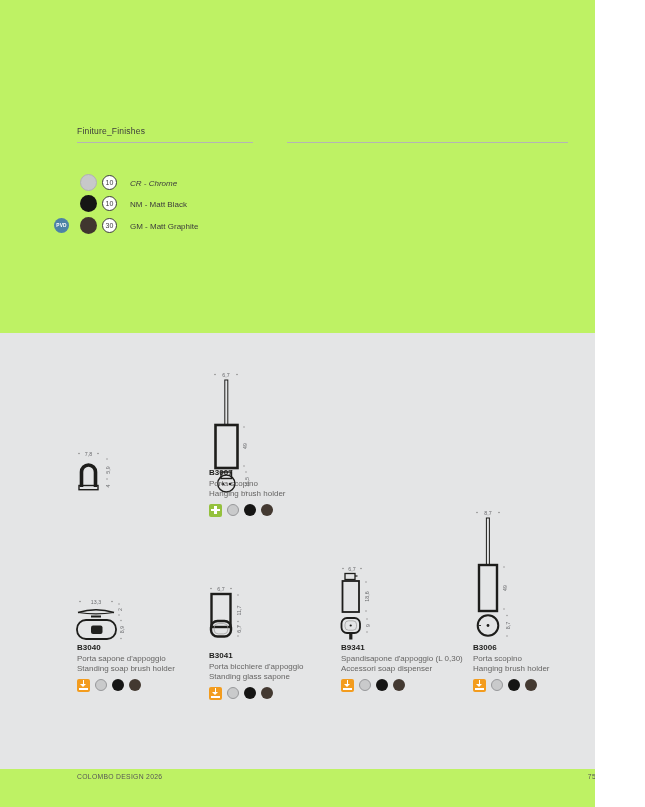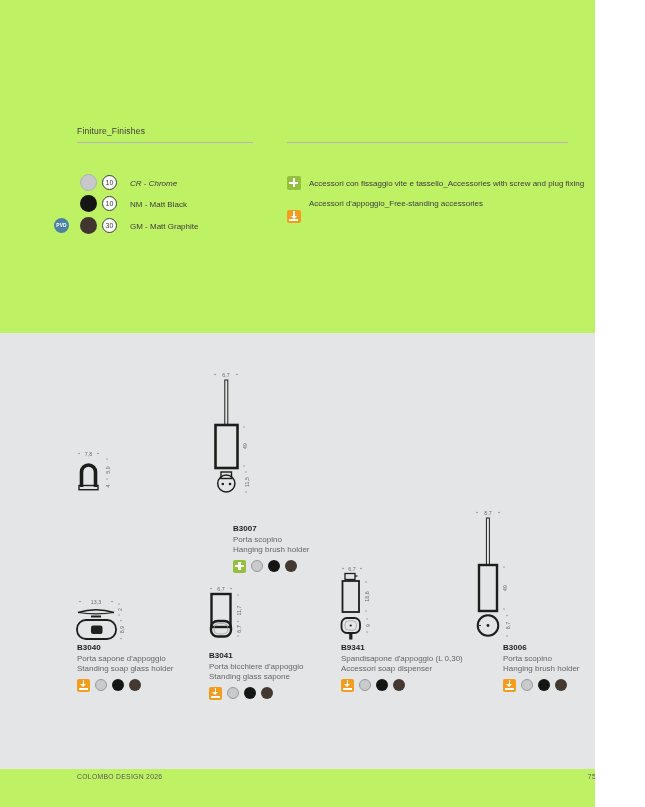--- a/index.html
+++ b/index.html
@@ -78,34 +78,20 @@
     <div class="abs legend-label" style="left:130px;top:200px;">NM - Matt Black</div>
 
     <div class="abs pvd-badge" style="left:54px;top:218px;">PVD</div>
     <div class="abs swatch gm" style="left:80px;top:217px;"></div>
     <div class="abs count-circle" style="left:102px;top:218px;">
         <span>30</span>
       </div>
     <div class="abs legend-label" style="left:130px;top:222px;">GM - Matt Graphite</div>
   </div>
 
-  <div>
-    <div class="abs ticon lg green" style="left:287px;top:176px;">
-      <div class="ph"></div>
-        <div class="pv"></div>
-    </div>
-    <div class="abs legend-label" style="left:309px;top:179px;">Accessori con fissaggio vite e tassello_Accessories with screw and plug fixing</div>
-
-    <div class="abs ticon lg orange" style="left:287px;top:196px;">
-      <div class="stem"></div>
-        <div class="tri"></div>
-        <div class="base"></div>
-    </div>
-    <div class="abs legend-label" style="left:309px;top:199px;">Accessori d'appoggio_Free-standing accessories</div>
-  </div>
 
   <div id="panel" class="abs"></div>
 
   <svg class="abs" style="left:70px;top:448px;" width="46" height="44" viewBox="0 0 46 44">
     <circle class="tick" cx="9" cy="5.5" r="0.8"></circle>
       <circle class="tick" cx="28" cy="5.5" r="0.8"></circle>
     <text class="dimtxt" x="18.5" y="7.8" text-anchor="middle">7,8</text>
     <path class="oline" d="M11.5 39 v-15 a7 7 0 0 1 14 0 v15" stroke-width="3.6"></path>
     <rect class="oline" x="9" y="37.5" width="19" height="4.2" stroke-width="1.4"></rect>
     <circle class="tick" cx="37" cy="11" r="0.7"></circle>
@@ -194,39 +180,39 @@
     <text class="dimtxt" transform="translate(41,81) rotate(-90)" text-anchor="middle">49</text>
     <circle class="oline" cx="22" cy="118.5" r="10.3" stroke-width="2"></circle>
     <circle cx="22" cy="118.5" r="1.4" fill="#1d1d1b"></circle>
     <path class="oline" d="M12.5 118.5 h2.5" stroke-width="0.9"></path>
     <circle class="tick" cx="41" cy="108.5" r="0.7"></circle>
       <circle class="tick" cx="41" cy="129" r="0.7"></circle>
     <text class="dimtxt" transform="translate(44,118.5) rotate(-90)" text-anchor="middle">8,7</text>
   </svg>
 
 
-  <div class="abs pcard" style="left:209px;top:524px;margin-left:24px;">
+  <div class="abs pcard" style="left:209px;top:468px;">
     <div class="pcode">B3007</div>
     <div class="pname">Porta scopino</div>
     <div class="pname">Hanging brush holder</div>
     <div class="dots">
       <div class="ticon sm green">
           <div class="ph"></div>
           <div class="pv"></div>
         </div>
       <div class="dot cr"></div>
       <div class="dot nm"></div>
       <div class="dot gm"></div>
     </div>
   </div>
 
   <div class="abs pcard" style="left:77px;top:643px;">
     <div class="pcode">B3040</div>
     <div class="pname">Porta sapone d'appoggio</div>
-    <div class="pname">Standing soap glass holder</div>
+    <div class="pname">Standing soap brush holder</div>
     <div class="dots">
       <div class="ticon sm orange">
           <div class="stem"></div>
           <div class="tri"></div>
           <div class="base"></div>
         </div>
       <div class="dot cr"></div>
       <div class="dot nm"></div>
       <div class="dot gm"></div>
     </div>
@@ -257,21 +243,21 @@
           <div class="stem"></div>
           <div class="tri"></div>
           <div class="base"></div>
         </div>
       <div class="dot cr"></div>
       <div class="dot nm"></div>
       <div class="dot gm"></div>
     </div>
   </div>
 
-  <div class="abs pcard" style="left:473px;top:643px;margin-left:30px;">
+  <div class="abs pcard" style="left:473px;top:643px;">
     <div class="pcode">B3006</div>
     <div class="pname">Porta scopino</div>
     <div class="pname">Hanging brush holder</div>
     <div class="dots">
       <div class="ticon sm orange">
           <div class="stem"></div>
           <div class="tri"></div>
           <div class="base"></div>
         </div>
       <div class="dot cr"></div>

